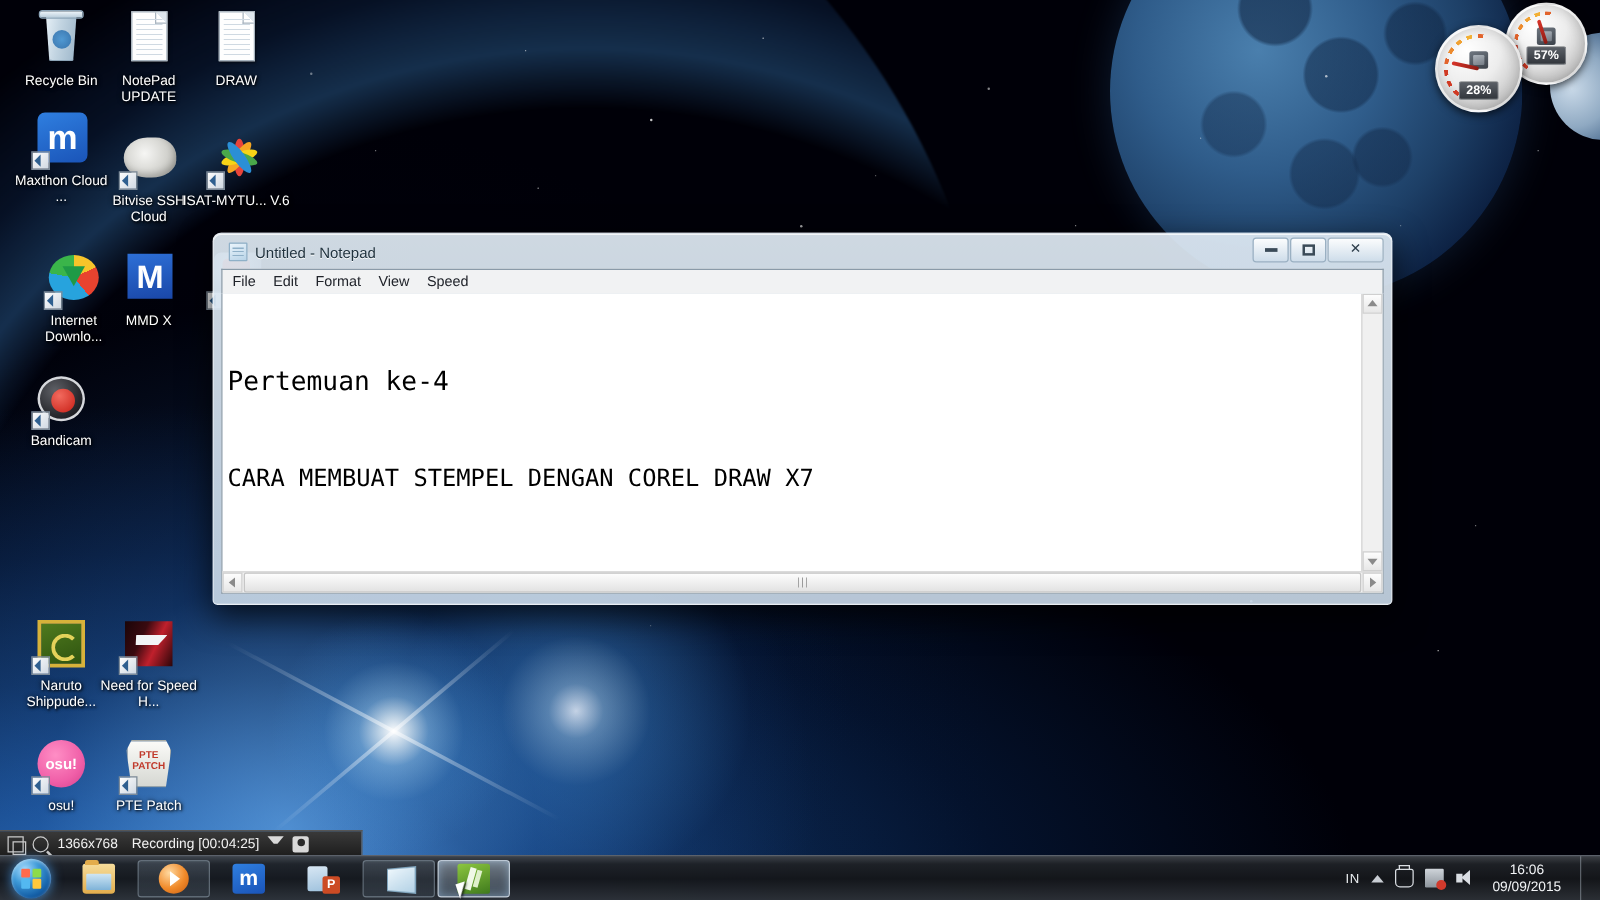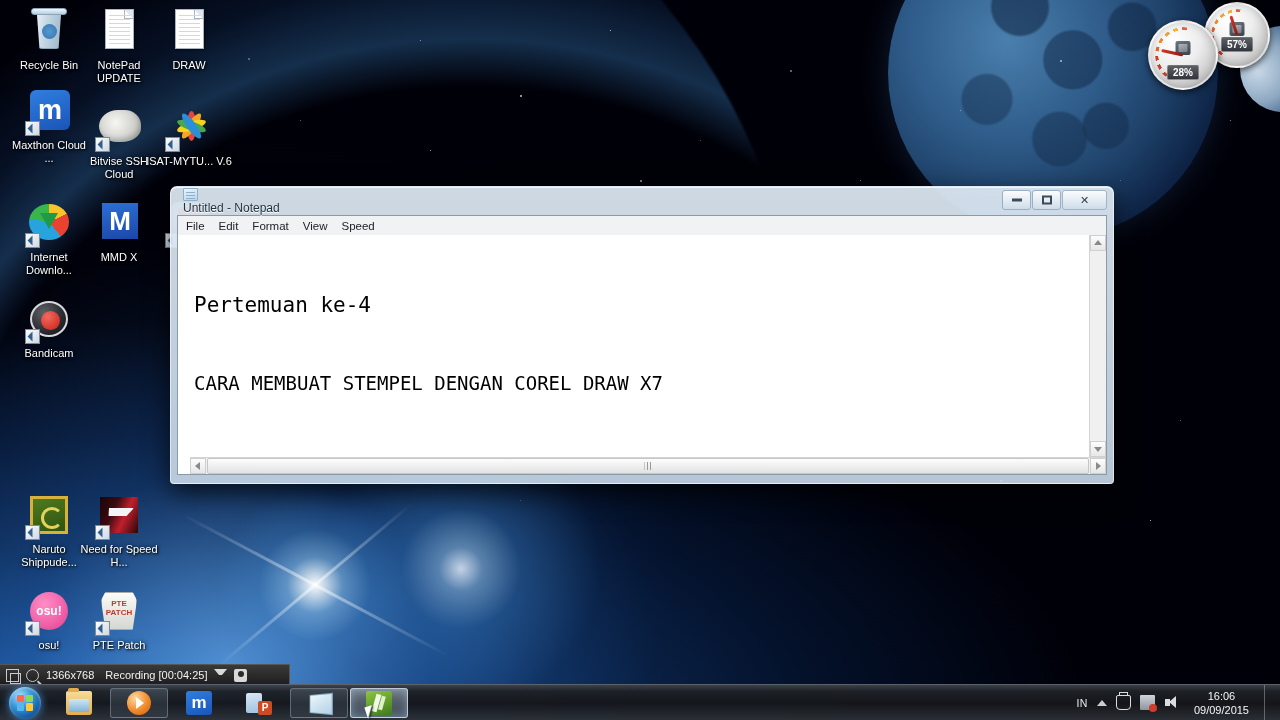--- a/index.html
+++ b/index.html
@@ -252,21 +252,21 @@
 
   
   #notepad {
     position: absolute; left: 170px; top: 186px; width: 944px; height: 298px;
     border-radius: 7px 7px 4px 4px;
     background: linear-gradient(180deg, rgba(222,233,243,.93) 0%, rgba(198,214,230,.92) 100%);
     border: 1px solid rgba(255,255,255,.55);
     box-shadow: 0 9px 26px rgba(0,0,0,.72), inset 0 1px 0 rgba(255,255,255,.75);
     padding: 1px 6px 6px 6px;
   }
-  #np-titlebar { height: 27px; position: relative; display: flex; padding-left: 6px; flex-direction: column; }
+  #np-titlebar { height: 27px; position: relative; display: flex; align-items: center; padding-left: 6px; }
   #np-titlebar .tb-icon {
     width: 15px; height: 15px; margin-right: 6px;
     background: linear-gradient(160deg,#eaf4fb,#b9d4e8);
     border: 1px solid #8fb0c8; border-radius: 1px; position: relative;
   }
   #np-titlebar .tb-icon::after {
     content:""; position:absolute; left:2px; top:3px; right:2px;
     height: 7px;
     background: repeating-linear-gradient(180deg,#8fb0c8 0 1px, transparent 1px 3px);
   }
@@ -290,21 +290,21 @@
   #np-menubar {
     height: 20px; display: flex; align-items: center; gap: 14px;
     padding-left: 8px; background: #f1f2f3;
     border-left: 1px solid #8a9aa8; border-right: 1px solid #8a9aa8;
     border-top: 1px solid #8a9aa8;
   }
   #np-menubar .mi { font-size: 11.5px; color: #20232a; cursor: default; }
 
   #np-body {
     position: relative; height: 240px; background: #fff;
-    border: 1px solid #8a9aa8; border-top: none; display: flex; flex-direction: column; padding-left: 12px;
+    border: 1px solid #8a9aa8; border-top: none; display: flex; flex-direction: column;
   }
   #np-textarea-wrap { position: relative; flex: 1; display: flex; overflow: hidden; }
   #np-text {
     flex: 1; padding: 5px 4px 0 4px;
     font-family: "DejaVu Sans Mono", monospace;
     font-size: 19px; line-height: 26px; color: #000;
     white-space: pre; overflow: hidden;
   }
   #np-text .big { font-size: 21px; }
   .vscroll {
@@ -554,21 +554,21 @@
             <i style="background:#e8443a;transform:rotate(0deg)"></i>
             <i style="background:#f5a623;transform:rotate(36deg)"></i>
             <i style="background:#f7d417;transform:rotate(72deg)"></i>
             <i style="background:#4aa84a;transform:rotate(108deg)"></i>
             <i style="background:#2b8fd6;transform:rotate(144deg)"></i>
           </div>
           <span class="shortcut-arrow"></span>
         </div>
         <div class="lbl">ISAT-MYTU... V.6</div>
       </div>
-      <div class="dicon" style="left: 6px; top: 200px;">
+      <div class="dicon" style="left: 16px; top: 200px;">
         <div class="glyph">
           <div class="ic-idm"></div>
           <span class="shortcut-arrow"></span>
         </div>
         <div class="lbl">Internet Downlo...</div>
       </div>
       <div class="dicon" style="left: 76px; top: 200px;">
         <div class="glyph">
           <div class="ic-mmd"></div>
         </div>

